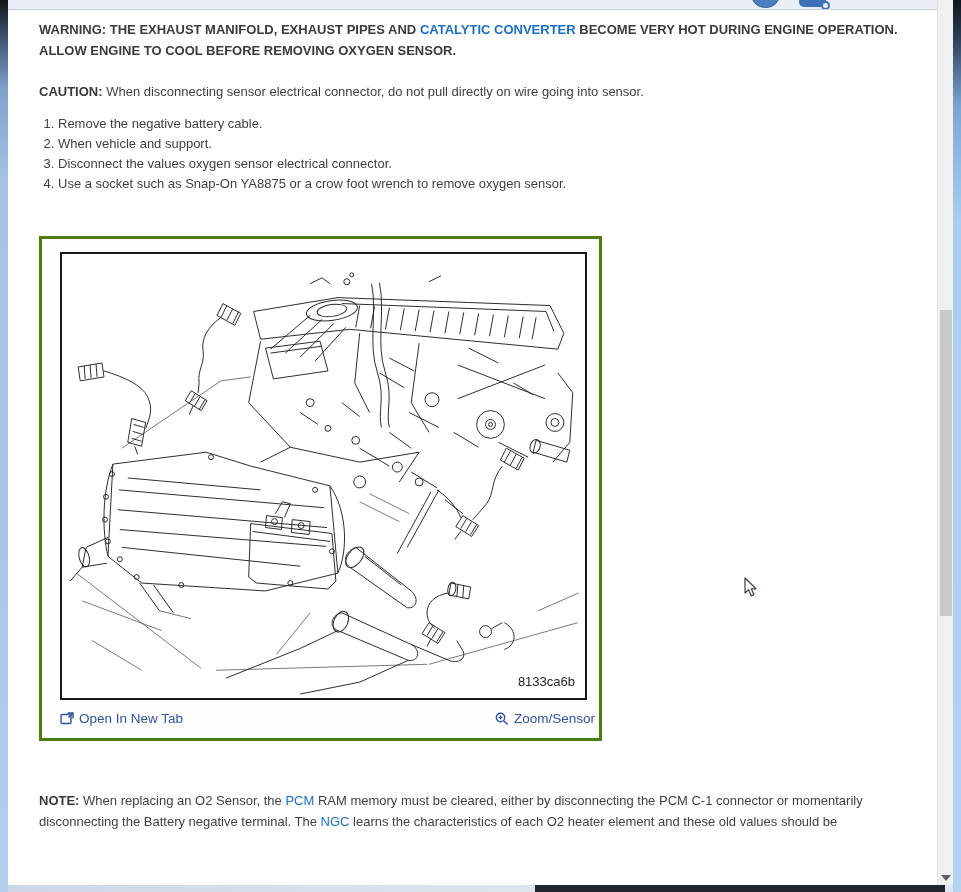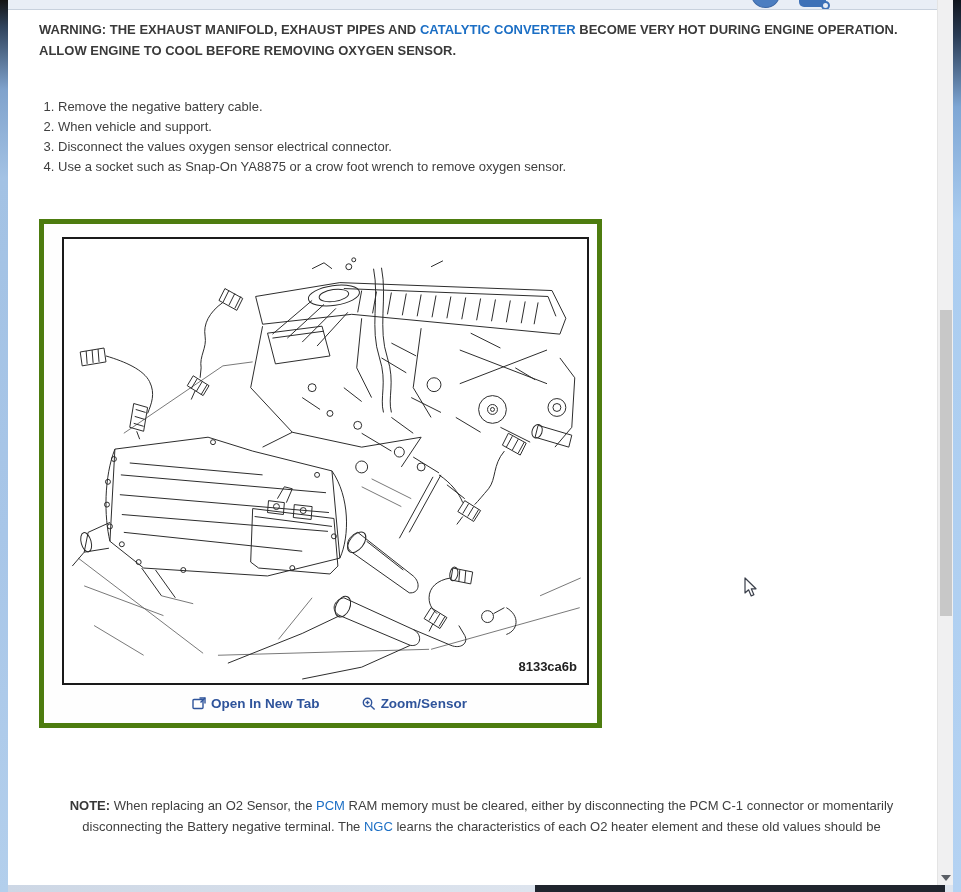--- a/index.html
+++ b/index.html
@@ -38,39 +38,39 @@
   .content { position:absolute; left:8px; top:10px; width:944px; height:875px;
              background:#fff; overflow:hidden; }
   .inner { padding:9px 18px 0 31px; color:#3f3f3f; font-size:13px; line-height:21px; }
 
   .warning { font-weight:bold; color:#3a3a3a; max-width:885px; }
   .caution { margin-top:20px; }
   .caution b, .note b { font-weight:bold; color:#383838; }
   a.clink { color:#1c6fc5; text-decoration:none; cursor:pointer; }
   .warning a.clink { font-weight:bold; }
 
-  ol.steps { margin-top:36px; padding-left:19px; list-style:decimal; }
+  ol.steps { margin-top:12px; padding-left:19px; list-style:decimal; }
   ol.steps li { line-height:20px; }
 
   .installation { margin-top:20px; font-weight:bold; color:#383838; }
 
   
   .figure-card { margin-top:42px; width:563px; background:#fefefe;
-                 border:5px solid #4d7c0f; padding:13px 0 0 18px;font-weight:bold; }
+                 border:3px solid #4d7c0f; padding:13px 0 0 18px; }
   .diagram-frame { position:relative; width:527px; height:448px;
                    border:2px solid #1a1a1a; background:#fff; }
   .diagram-frame svg { display:block; width:100%; height:100%; }
   .img-code { position:absolute; right:10px; bottom:6px; font-size:13px; color:#222; }
-  .figure-links { display:flex; justify-content:center; align-items:center;
+  .figure-links { display:flex; justify-content:space-between; align-items:center;
                   width:545px; margin-left:-6px; padding:8px 4px 9px 6px;gap:42px; }
   .flink { display:inline-flex; align-items:center; gap:5px; color:#2f549b;
            font-size:13.5px; text-decoration:none; cursor:pointer; }
   .flink svg { stroke:#2f549b; fill:none; stroke-width:1.4; }
 
-  .note { margin-top:67px; max-width:885px;text-align:center; }
+  .note { margin-top:49px; max-width:885px; }
 
   .sk path, .sk line, .sk ellipse, .sk circle, .sk rect
       { stroke:#2a2a2a; stroke-width:1; fill:none; }
   .sk .faint path, .sk .faint line { stroke:#555; stroke-width:.8; }
 
   .cursor { position:absolute; left:744px; top:577px; }
 </style>
 </head>
 <body>
 
@@ -80,20 +80,21 @@
 <div class="topbar">
   <div class="avatar-icon"></div>
   <div class="print-icon"></div>
 </div>
 
 <div class="content">
   <div class="inner">
 
     <p class="warning"><span>WARNING: THE EXHAUST MANIFOLD, EXHAUST PIPES AND </span><a class="clink">CATALYTIC CONVERTER</a><span> BECOME VERY HOT DURING ENGINE OPERATION. ALLOW ENGINE TO COOL BEFORE REMOVING OXYGEN SENSOR.</span></p>
 
+    <p class="caution"><b>CAUTION:</b><span> When disconnecting sensor electrical connector, do not pull directly on wire going into sensor.</span></p>
 
     <ol class="steps">
       <li>Remove the negative battery cable.</li>
       <li>When vehicle and support.</li>
       <li>Disconnect the values oxygen sensor electrical connector.</li>
       <li>Use a socket such as Snap-On YA8875 or a crow foot wrench to remove oxygen sensor.</li>
     </ol>
 
 
     <div class="figure-card">

